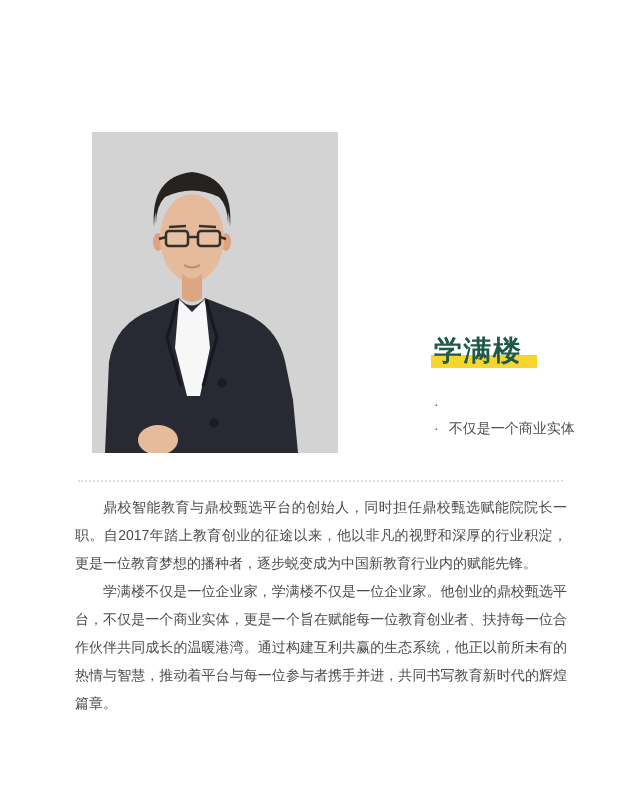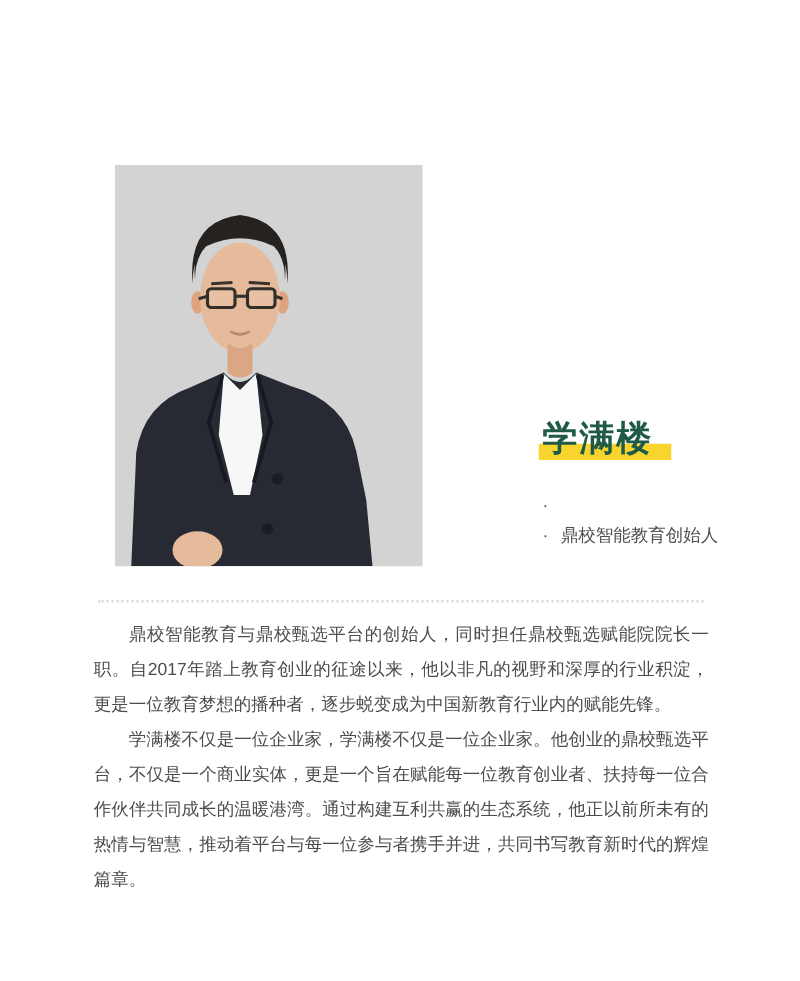--- a/index.html
+++ b/index.html
@@ -157,21 +157,21 @@
     <h1 class="name">
       <span class="hl"></span>
       <span class="name-text">学满楼</span>
     </h1>
     <ul class="roles">
       <li>
         <span class="dot">·</span>
       </li>
       <li>
         <span class="dot">·</span>
-        <span class="role-label">鼎校智能教育创始人</span>
+        <span class="role-label">不仅是一个商业实体</span>
       </li>
     </ul>
   </div>
 
   <div class="divider"></div>
 
   <div class="bio">
     <p>鼎校智能教育与鼎校甄选平台的创始人，同时担任鼎校甄选赋能院院长一职。自2017年踏上教育创业的征途以来，他以非凡的视野和深厚的行业积淀，更是一位教育梦想的播种者，逐步蜕变成为中国新教育行业内的赋能先锋。</p>
     <p>学满楼不仅是一位企业家，学满楼不仅是一位企业家。他创业的鼎校甄选平台，不仅是一个商业实体，更是一个旨在赋能每一位教育创业者、扶持每一位合作伙伴共同成长的温暖港湾。通过构建互利共赢的生态系统，他正以前所未有的热情与智慧，推动着平台与每一位参与者携手并进，共同书写教育新时代的辉煌篇章。</p>
   </div>

